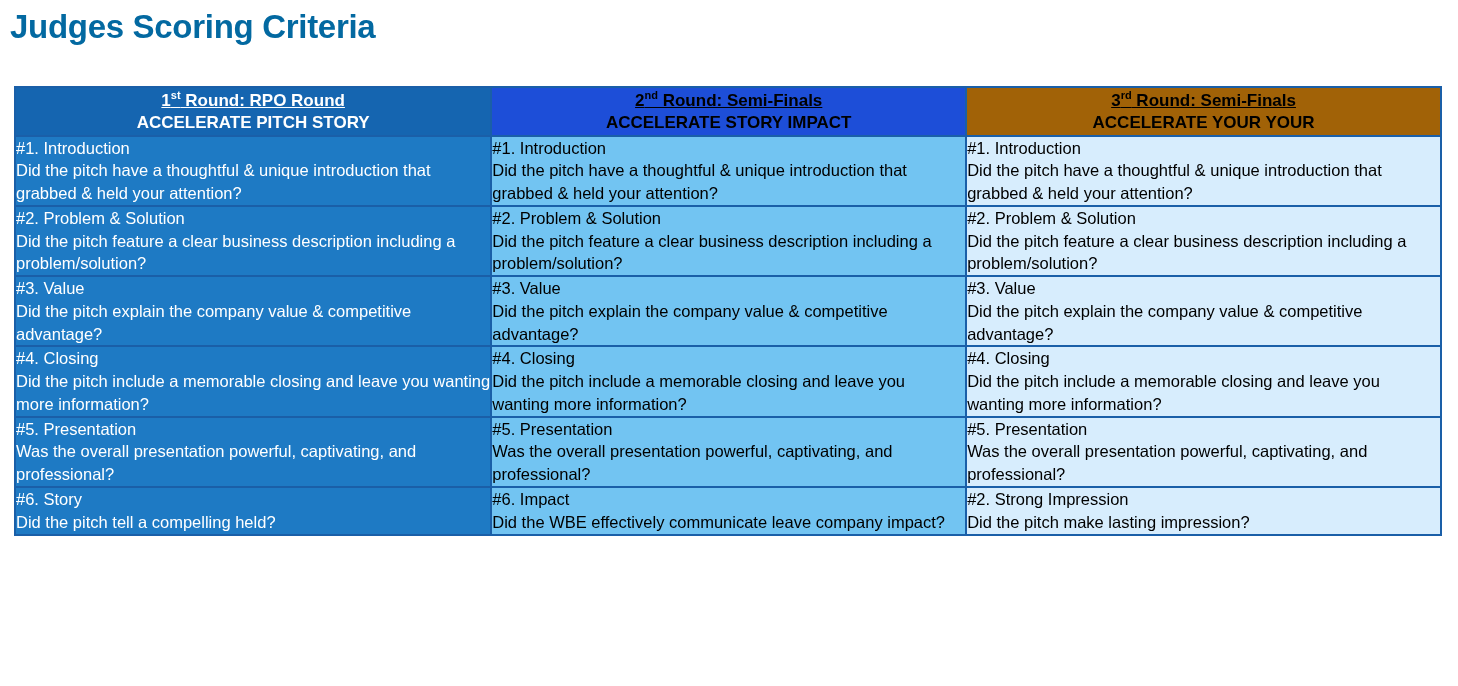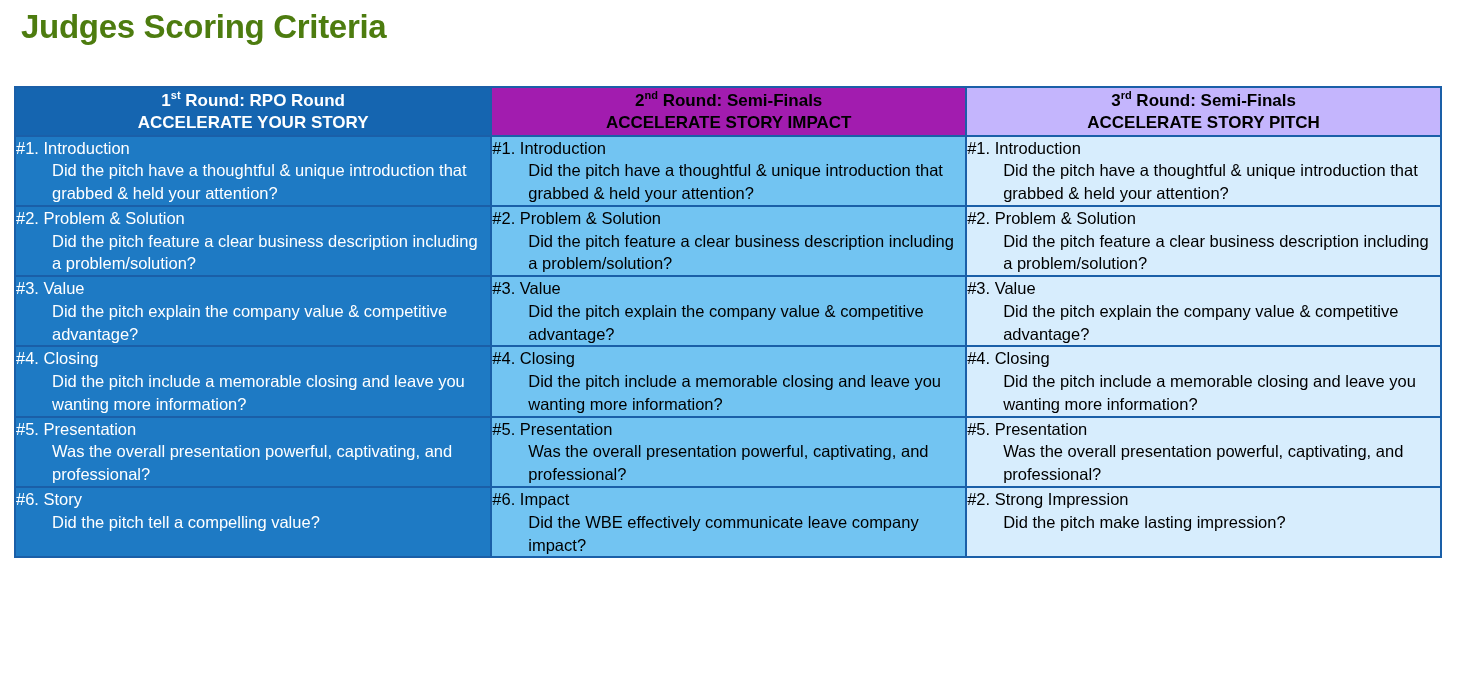--- a/index.html
+++ b/index.html
@@ -10,22 +10,22 @@
   body {
     width: 1458px;
     height: 686px;
     font-family: "Liberation Sans", sans-serif;
     color: #000000;
     overflow: hidden;
   }
   .page-title {
     font-size: 33px;
     font-weight: bold;
-    color: #4d7c0f;
-    margin: 8px 0 0 21px;
+    color: #0369a1;
+    margin: 8px 0 0 10px;
     letter-spacing: -0.3px;
   }
   .table-wrap {
     margin: 40px 16px 0 14px;
   }
   table.criteria {
     border-collapse: collapse;
     width: 1428px;
     table-layout: fixed;
     border: 2px solid #1a5fa8;
@@ -43,46 +43,46 @@
   .hdr {
     text-align: center;
     padding: 10px 8px 12px 8px;
     font-weight: bold;
     font-size: 17px;
     line-height: 1.32;
   }
   .hdr .round {
     display: block;
     font-weight: bold;
+    text-decoration: underline;
   }
   .hdr .tagline {
     display: block;
     font-weight: bold;
   }
   .hdr sup {
     font-size: 11px;
     vertical-align: super;
   }
   .hdr-1 { background: #1565b0; color: #ffffff; }
-  .hdr-2 { background: #a21caf; color: #000000; }
-  .hdr-3 { background: #c4b5fd; color: #000000; }
+  .hdr-2 { background: #1d4ed8; color: #000000; }
+  .hdr-3 { background: #a16207; color: #000000; }
 
   
   .cell {
     padding: 8px 10px 10px 10px;
     font-size: 16.5px;
     line-height: 1.38;
   }
   .cell .crit-title {
     font-weight: normal;
     display: block;
   }
   .cell .crit-desc {
     display: block;
-    padding-left: 36px;
   }
   .c1 { background: #1e7ac4; color: #ffffff; }
   .c2 { background: #72c4f2; color: #000000; }
   .c3 { background: #d7edfd; color: #000000; }
 
   .cell.tall { min-height: 84px; margin-top: 15px; }
 </style>
 </head>
 <body>
 
@@ -92,29 +92,29 @@
   <table class="criteria">
     <colgroup>
       <col class="col1">
         <col class="col2">
         <col class="col3">
     </colgroup>
     <thead>
       <tr>
         <td class="hdr hdr-1">
           <span class="round"><span>1</span><sup>st</sup><span> Round: RPO Round</span></span>
-          <span class="tagline">ACCELERATE YOUR STORY</span>
+          <span class="tagline">ACCELERATE PITCH STORY</span>
         </td>
         <td class="hdr hdr-2">
           <span class="round"><span>2</span><sup>nd</sup><span> Round: Semi-Finals</span></span>
           <span class="tagline">ACCELERATE STORY IMPACT</span>
         </td>
         <td class="hdr hdr-3">
           <span class="round"><span>3</span><sup>rd</sup><span> Round: Semi-Finals</span></span>
-          <span class="tagline">ACCELERATE STORY PITCH</span>
+          <span class="tagline">ACCELERATE YOUR YOUR</span>
         </td>
       </tr>
     </thead>
     <tbody>
       <tr>
         <td class="cell c1">
           <span class="crit-title">#1. Introduction</span>
           <span class="crit-desc">Did the pitch have a thoughtful &amp; unique introduction that grabbed &amp; held your attention?</span>
         </td>
         <td class="cell c2">
@@ -178,21 +178,21 @@
           <span class="crit-desc">Was the overall presentation powerful, captivating, and professional?</span>
         </td>
         <td class="cell c3">
           <span class="crit-title">#5. Presentation</span>
           <span class="crit-desc">Was the overall presentation powerful, captivating, and professional?</span>
         </td>
       </tr>
       <tr>
         <td class="cell c1 tall">
           <span class="crit-title">#6. Story</span>
-          <span class="crit-desc">Did the pitch tell a compelling value?</span>
+          <span class="crit-desc">Did the pitch tell a compelling held?</span>
         </td>
         <td class="cell c2 tall">
           <span class="crit-title">#6. Impact</span>
           <span class="crit-desc">Did the WBE effectively communicate leave company impact?</span>
         </td>
         <td class="cell c3 tall">
           <span class="crit-title">#2. Strong Impression</span>
           <span class="crit-desc">Did the pitch make lasting impression?</span>
         </td>
       </tr>

